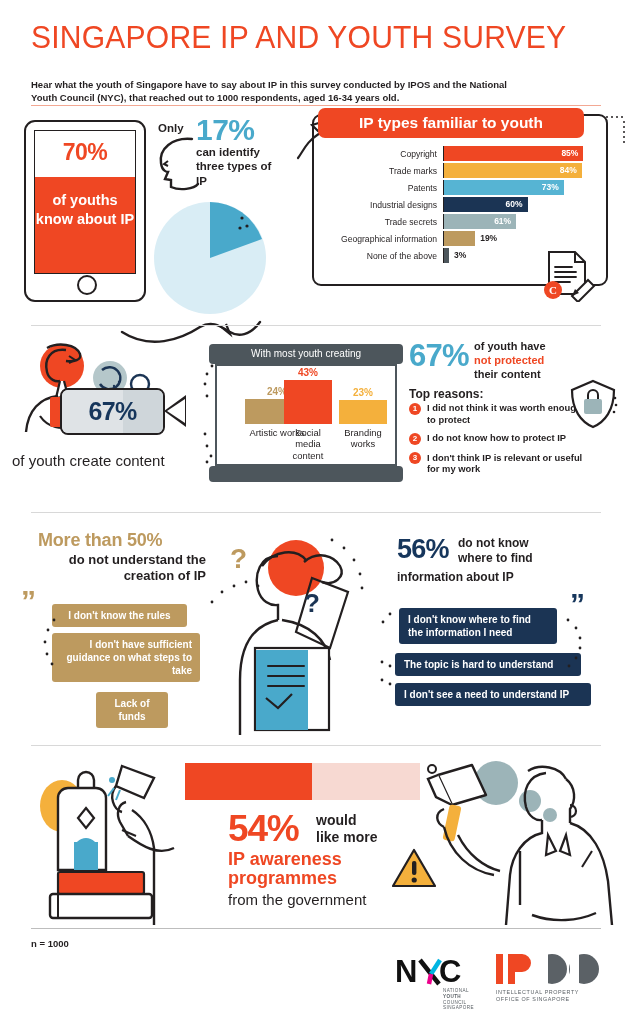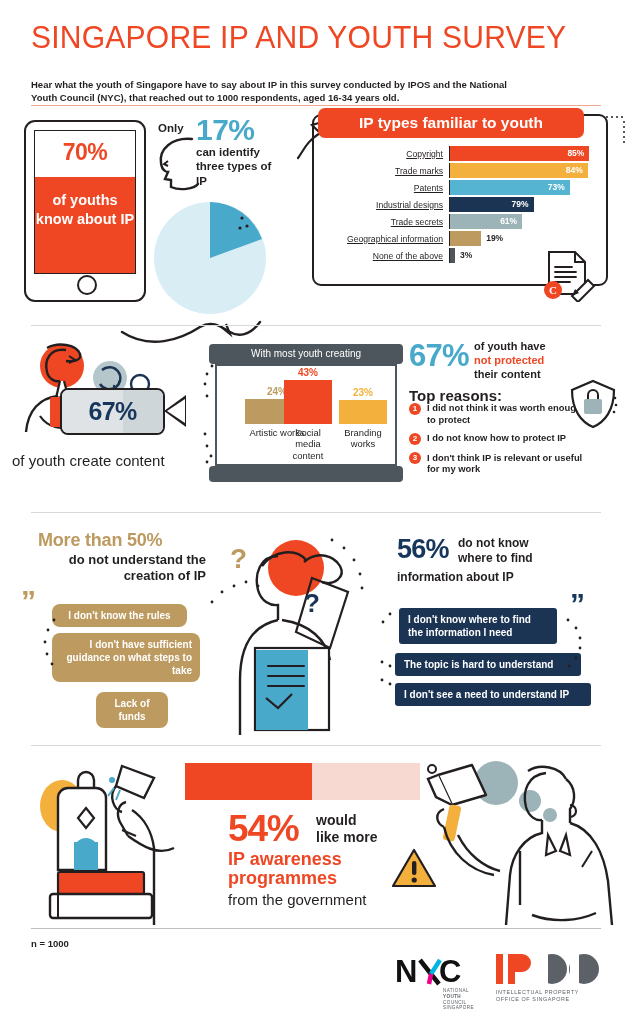--- a/index.html
+++ b/index.html
@@ -63,21 +63,21 @@
   
   .chartbox{position:absolute;left:296px;top:0px;width:316px;height:200px;}
   .cb-outline{position:absolute;left:16px;top:2px;width:296px;height:172px;
               border:2.2px solid #231f20;border-radius:9px;box-sizing:border-box;}
   .cb-title{
     position:absolute;left:22px;top:-4px;width:266px;height:30px;
     background:#ef4723;border-radius:7px;color:#fff;
     font-size:15.5px;font-weight:bold;text-align:center;line-height:30px;
   }
   .cb-callout{position:absolute;left:0px;top:4px;width:34px;height:52px;}
-  .bars{position:absolute;left:34px;top:34px;width:284px;text-decoration:underline;}
+  .bars{position:absolute;left:28px;top:34px;width:284px;}
   .brow{height:15.4px;display:flex;align-items:center;margin-bottom:1.6px;}
   .blabel{width:113px;text-align:right;padding-right:6px;font-size:8.6px;color:#231f20;white-space:nowrap;}
   .btrack{position:relative;flex:1;height:15.4px;border-left:1.3px solid #231f20;}
   .bfill{position:absolute;left:0;top:0;height:15.4px;}
   .bval{position:absolute;top:0;height:15.4px;line-height:15.4px;font-size:8.5px;font-weight:bold;}
   .bval.inside{right:5px;color:#fff;}
   .bval.outside{color:#231f20;}
   .doc-icon{position:absolute;right:14px;bottom:10px;width:62px;height:58px;}
 
   
@@ -113,35 +113,35 @@
              border:2px solid #4d565c;box-sizing:border-box;}
   .minibars{position:absolute;left:12px;top:10px;width:158px;height:88px;}
   .mb{position:absolute;bottom:40px;width:48px;}
   .mb .bar{width:100%;}
   .mb .pct{position:absolute;width:100%;text-align:center;font-size:10px;font-weight:bold;}
   .mb .cat{position:absolute;top:100%;width:100%;text-align:center;font-size:9.4px;line-height:1.2;color:#231f20;}
 
   .r67{position:absolute;left:409px;top:8px;font-size:31px;font-weight:bold;color:#49a9cb;letter-spacing:-0.8px;}
   .r67-sub{position:absolute;left:474px;top:9px;font-size:11px;font-weight:bold;line-height:1.28;width:112px;}
   .r67-sub .red{color:#ef4723;}
-  .top-reasons{position:absolute;left:409px;top:57px;font-size:15px;font-weight:bold;color:#231f20;}
+  .top-reasons{position:absolute;left:409px;top:57px;font-size:12px;font-weight:bold;color:#231f20;}
   .reasons{position:absolute;left:409px;top:72px;width:180px;}
   .reason{display:flex;align-items:flex-start;margin-bottom:7px;}
   .rnum{width:12px;height:12px;border-radius:50%;background:#ef4723;color:#fff;
         font-size:8px;font-weight:bold;text-align:center;line-height:12px;flex:0 0 12px;margin-top:0.5px;}
   .rtxt{margin-left:6px;font-size:9.4px;font-weight:bold;line-height:1.24;color:#231f20;}
   .shield{position:absolute;right:12px;top:48px;width:52px;height:52px;}
 
   
   .s3{position:absolute;left:0;top:520px;width:631px;height:215px;}
   .m50{position:absolute;left:38px;top:10px;font-size:18px;font-weight:bold;color:#bd9a5f;letter-spacing:-0.2px;}
   .m50-sub{position:absolute;left:38px;top:32px;width:168px;text-align:right;font-size:13px;font-weight:bold;line-height:1.25;color:#231f20;}
   .quote-l{position:absolute;left:21px;top:70px;font-size:30px;font-weight:bold;color:#bd9a5f;line-height:0.7;}
   .gbox{position:absolute;background:#bd9a5f;color:#fff;font-size:10px;font-weight:bold;
-        border-radius:8px;padding:5px 8px;box-sizing:border-box;line-height:1.3;}
+        border-radius:3px;padding:5px 8px;box-sizing:border-box;line-height:1.3;}
   .person3{position:absolute;left:200px;top:0px;width:190px;height:215px;}
 
   .n56{position:absolute;left:397px;top:14px;font-size:27px;font-weight:bold;color:#16365c;letter-spacing:-0.8px;}
   .n56-a{position:absolute;left:458px;top:16px;font-size:12px;font-weight:bold;line-height:1.22;color:#231f20;width:120px;}
   .n56-b{position:absolute;left:397px;top:50px;font-size:12px;font-weight:bold;color:#231f20;}
   .quote-r{position:absolute;left:570px;top:73px;font-size:30px;font-weight:bold;color:#16365c;line-height:0.7;}
   .nbox{position:absolute;background:#1b3454;color:#fff;font-size:10px;font-weight:bold;
         border-radius:3px;padding:5px 9px;box-sizing:border-box;line-height:1.3;}
 
   
@@ -249,21 +249,21 @@
             <div class="btrack">
               <div class="bfill" style="width: 73%; background: rgb(86, 180, 211);">
                 <div class="bval inside">73%</div>
               </div>
             </div>
           </div>
           <div class="brow">
             <div class="blabel">Industrial designs</div>
             <div class="btrack">
               <div class="bfill" style="width: 51%; background: rgb(27, 52, 84);">
-                <div class="bval inside">79%</div>
+                <div class="bval inside">60%</div>
               </div>
             </div>
           </div>
           <div class="brow">
             <div class="blabel">Trade secrets</div>
             <div class="btrack">
               <div class="bfill" style="width: 44%; background: rgb(156, 180, 184);">
                 <div class="bval inside">61%</div>
               </div>
             </div>

